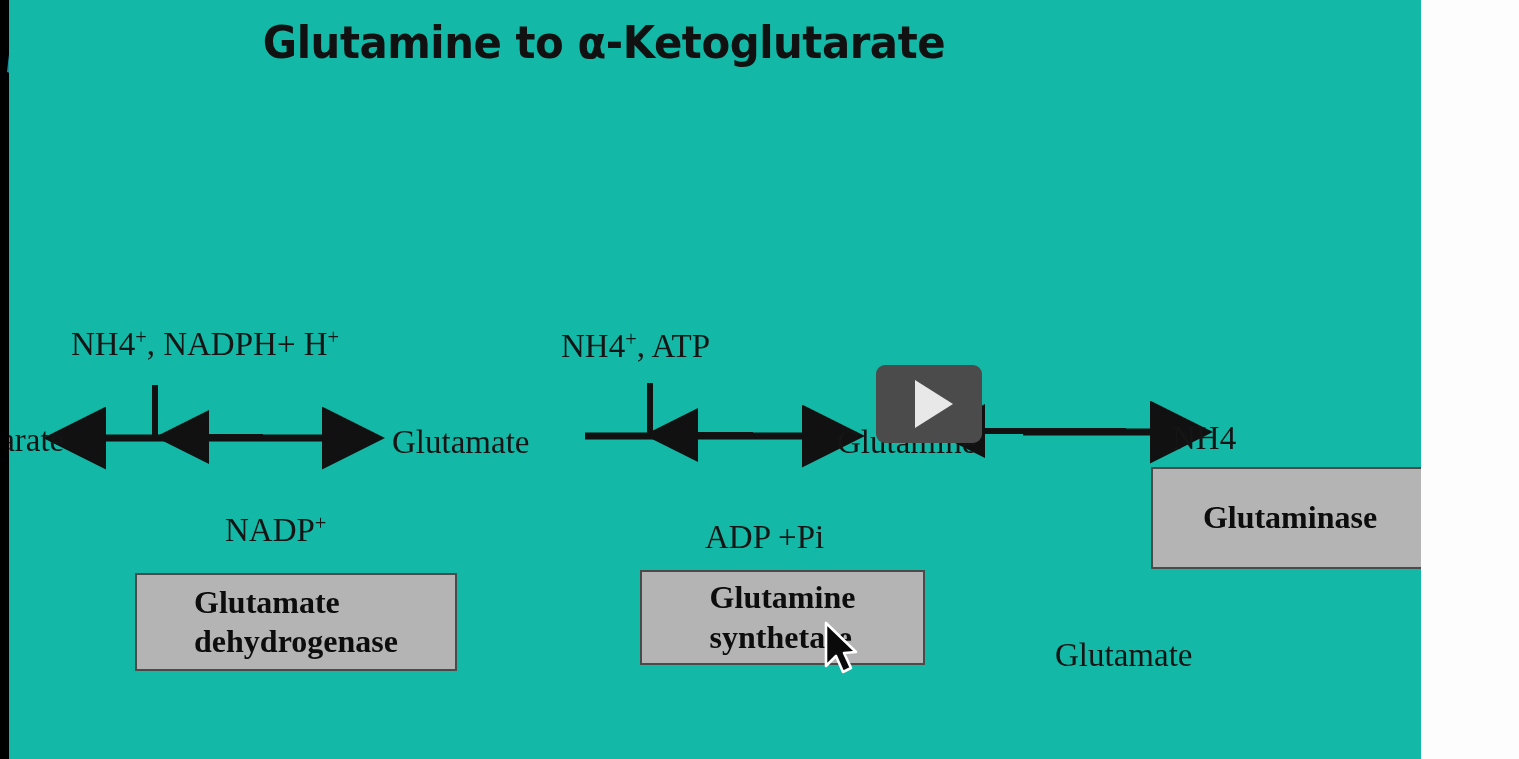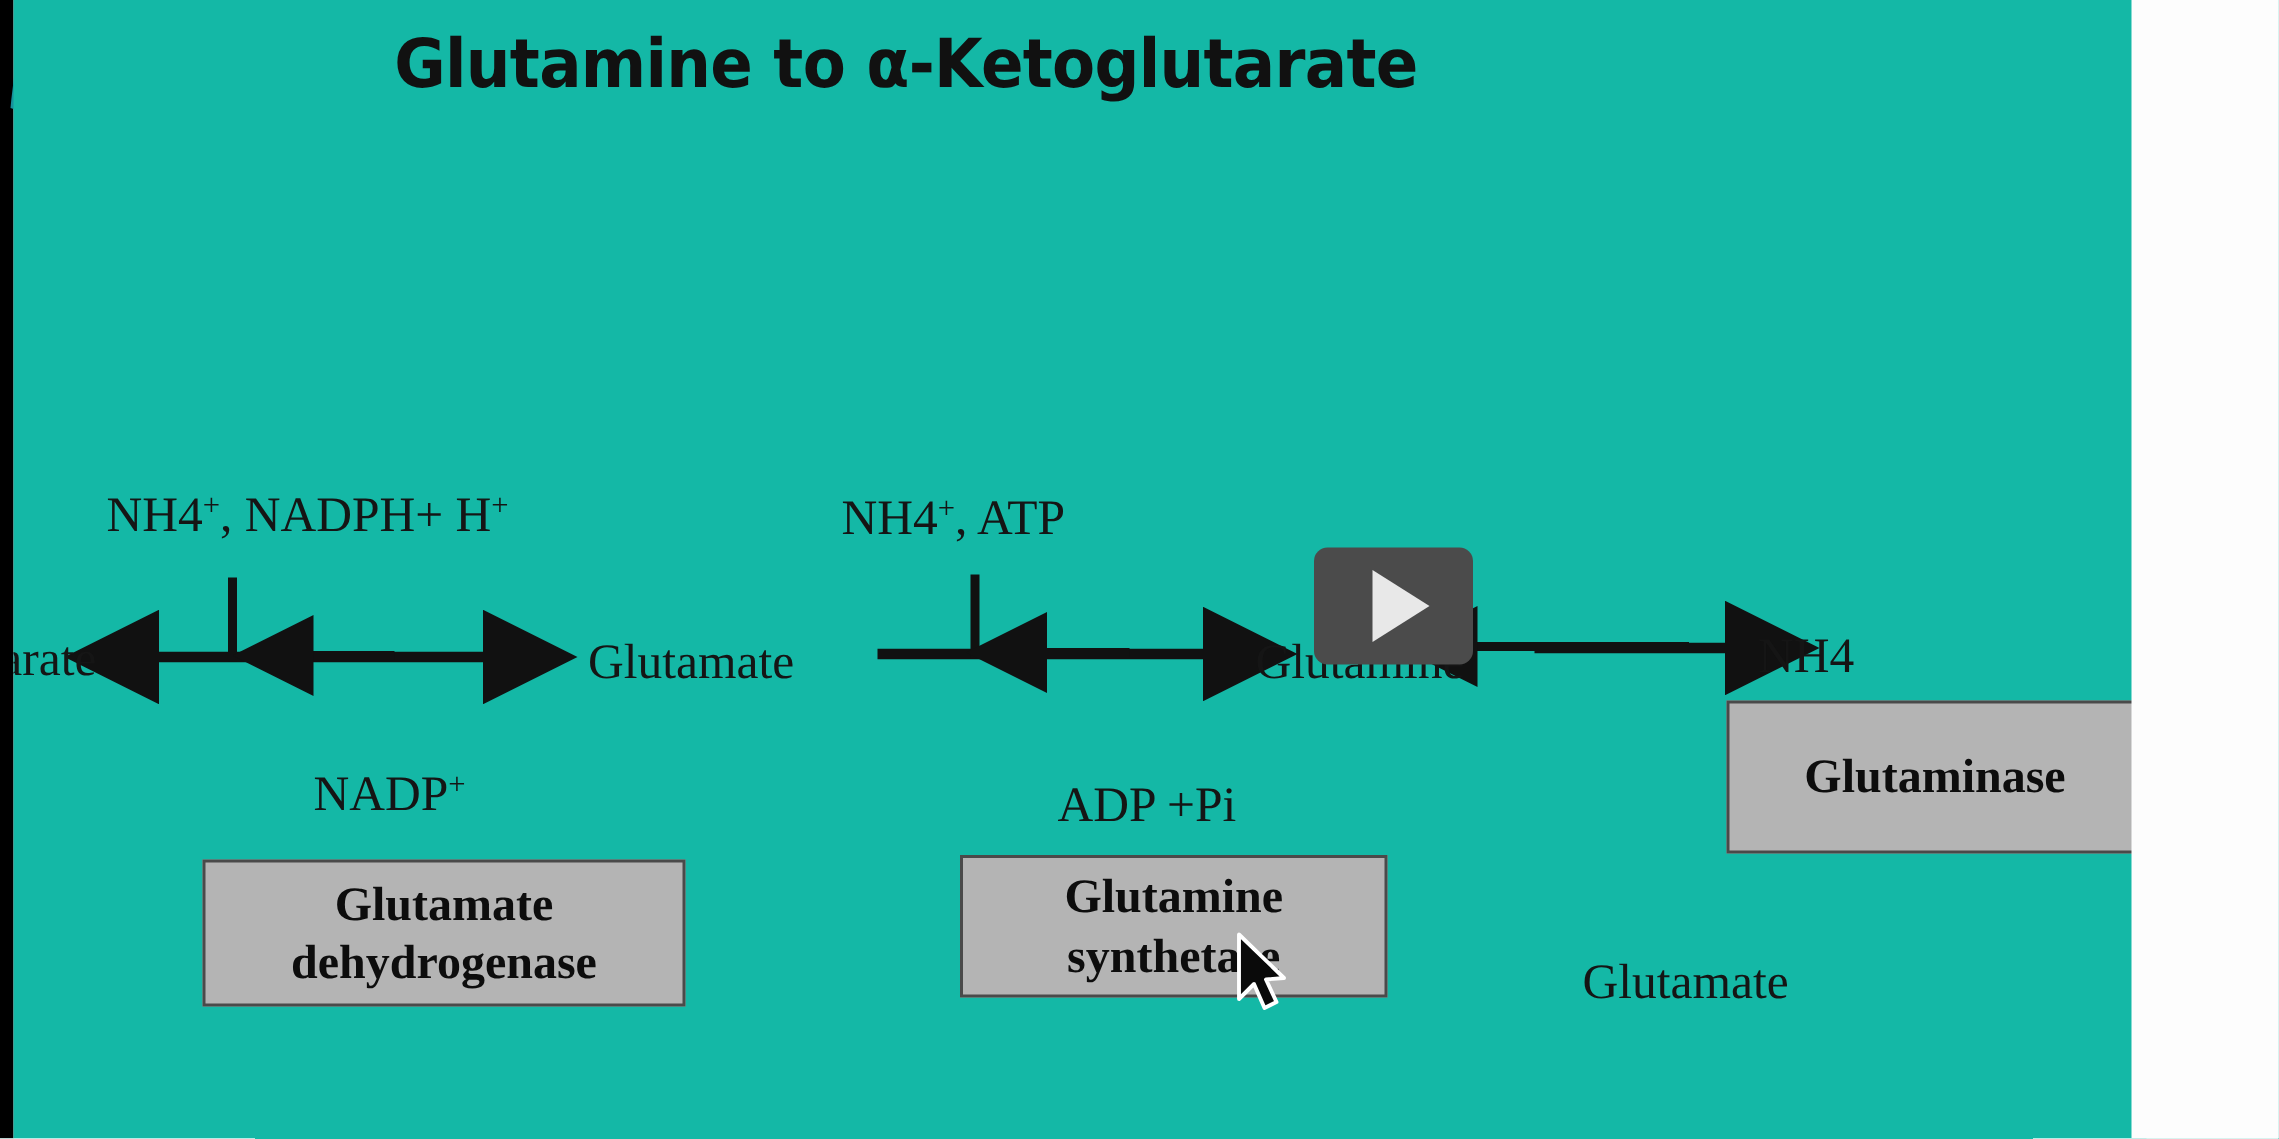--- a/index.html
+++ b/index.html
@@ -96,21 +96,20 @@
 
   
   .enzyme-box {
     position: absolute;
     background: #b4b4b4;
     border: 2px solid #4a4a4a;
     box-sizing: border-box;
     display: flex;
     align-items: center;
     justify-content: center;
-    text-align: center;
     font-family: "Liberation Serif", serif;
     font-weight: bold;
     font-size: 32px;
     color: #0d0d0d;
     line-height: 1.22;
   }
 
   
   #play-button {
     position: absolute;
@@ -186,21 +185,21 @@
         <line x1="1117" y1="431" x2="1117" y2="578" stroke="#111111" stroke-width="6" marker-end="url(#ah-r)" transform="rotate(90 1117 431)"></line>
       </g>
     </svg>
 
     <div class="lbl" style="left:-18px; top:424px;">tarate</div>
 
     <div class="lbl" style="left:62px; top:327px;font-family:Liberation Serif, serif;">
       <span>NH4</span><sup>+</sup><span>, NADPH+ H</span><sup>+</sup>
     </div>
 
-    <div class="lbl" style="left:200px; top:513px;">
+    <div class="lbl" style="left:216px; top:513px;">
       <span>NADP</span><sup>+</sup>
     </div>
 
     <div class="lbl" style="left:383px; top:426px;">Glutamate</div>
 
     <div class="lbl" style="left:552px; top:329px;">
       <span>NH4</span><sup>+</sup><span>, ATP</span>
     </div>
 
     <div class="lbl" style="left:696px; top:521px;">ADP +Pi</div>

